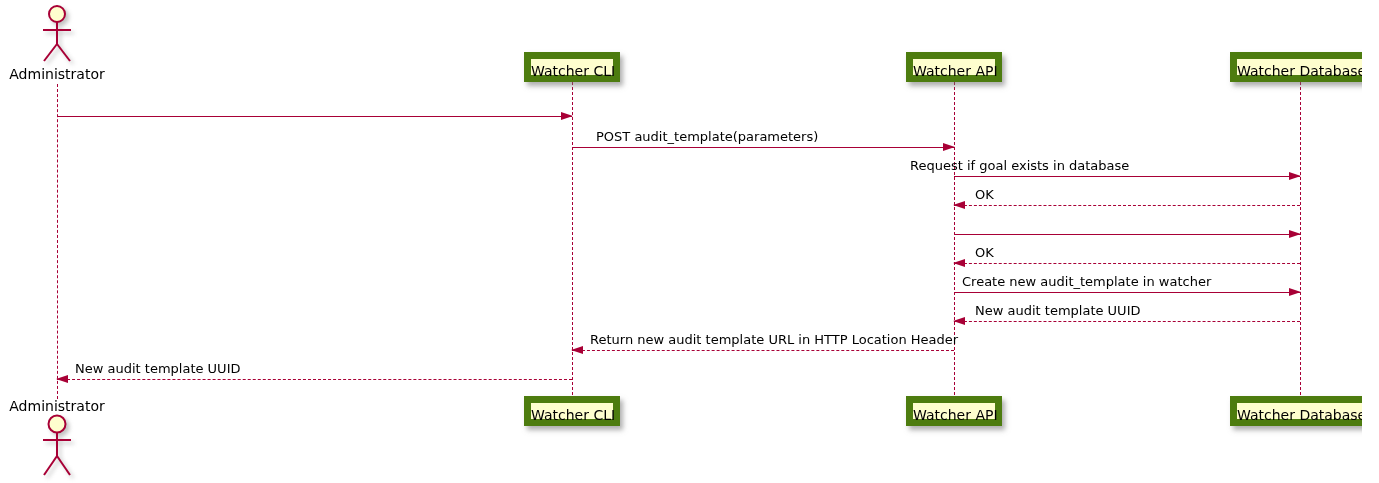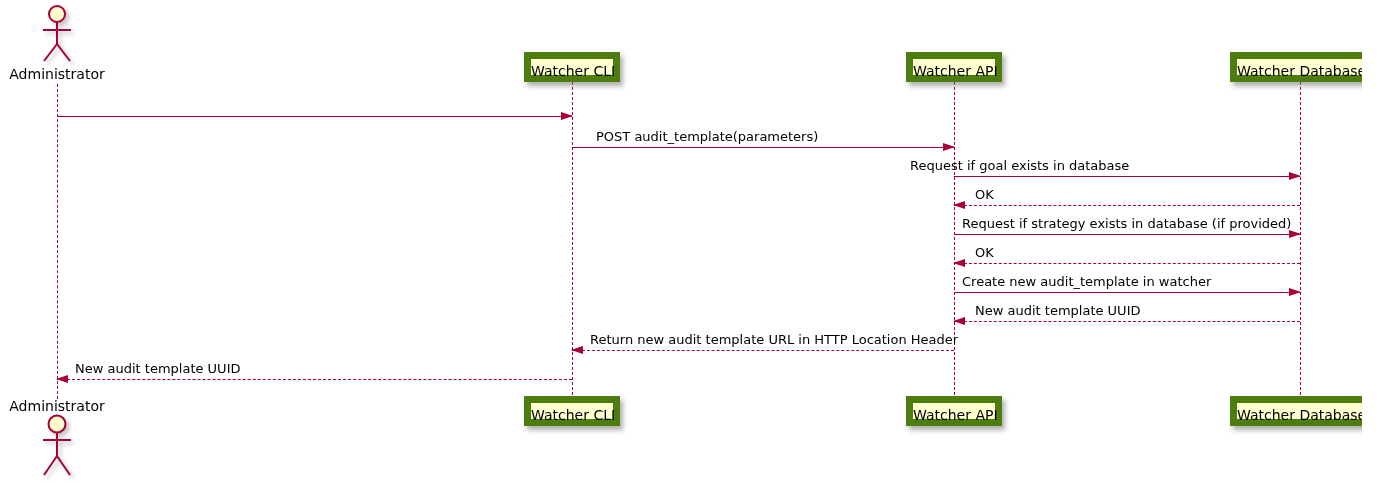--- a/index.html
+++ b/index.html
@@ -98,21 +98,20 @@
   <div class="msg-label" style="left:910px; top:158px;">Request if goal exists in database</div>
   <div class="arrow" style="left:954px; top:176px; width:346px;">
     <span class="head right"></span>
   </div>
 
   <div class="msg-label" style="left:975px; top:187px;">OK</div>
   <div class="arrow dashed" style="left:954px; top:205px; width:346px;">
     <span class="head left"></span>
   </div>
 
-  <div class="msg-label" style="left:962px; top:216px;">Request if strategy exists in database (if provided)</div>
   <div class="arrow" style="left:954px; top:234px; width:346px;">
     <span class="head right"></span>
   </div>
 
   <div class="msg-label" style="left:975px; top:245px;">OK</div>
   <div class="arrow dashed" style="left:954px; top:263px; width:346px;">
     <span class="head left"></span>
   </div>
 
   <div class="msg-label" style="left:962px; top:274px;">Create new audit_template in watcher</div>

